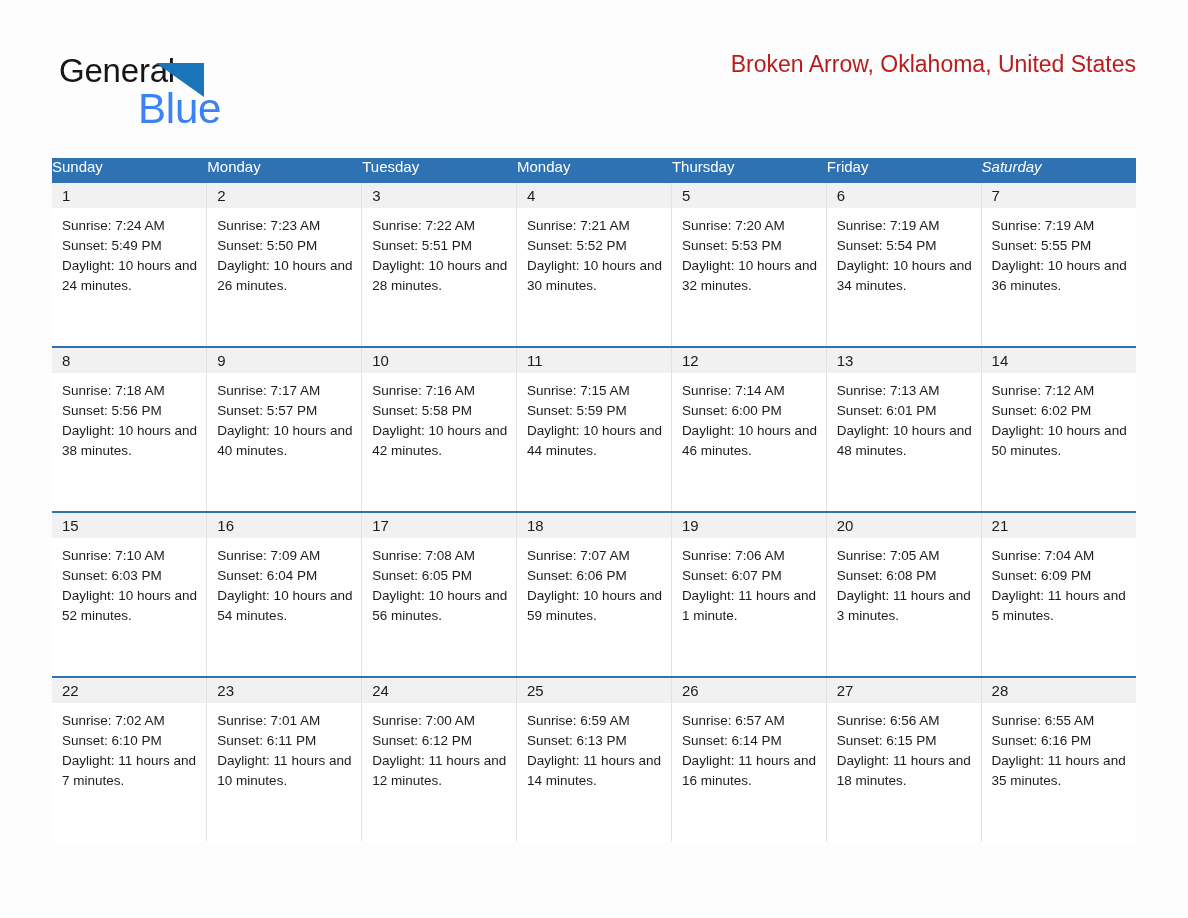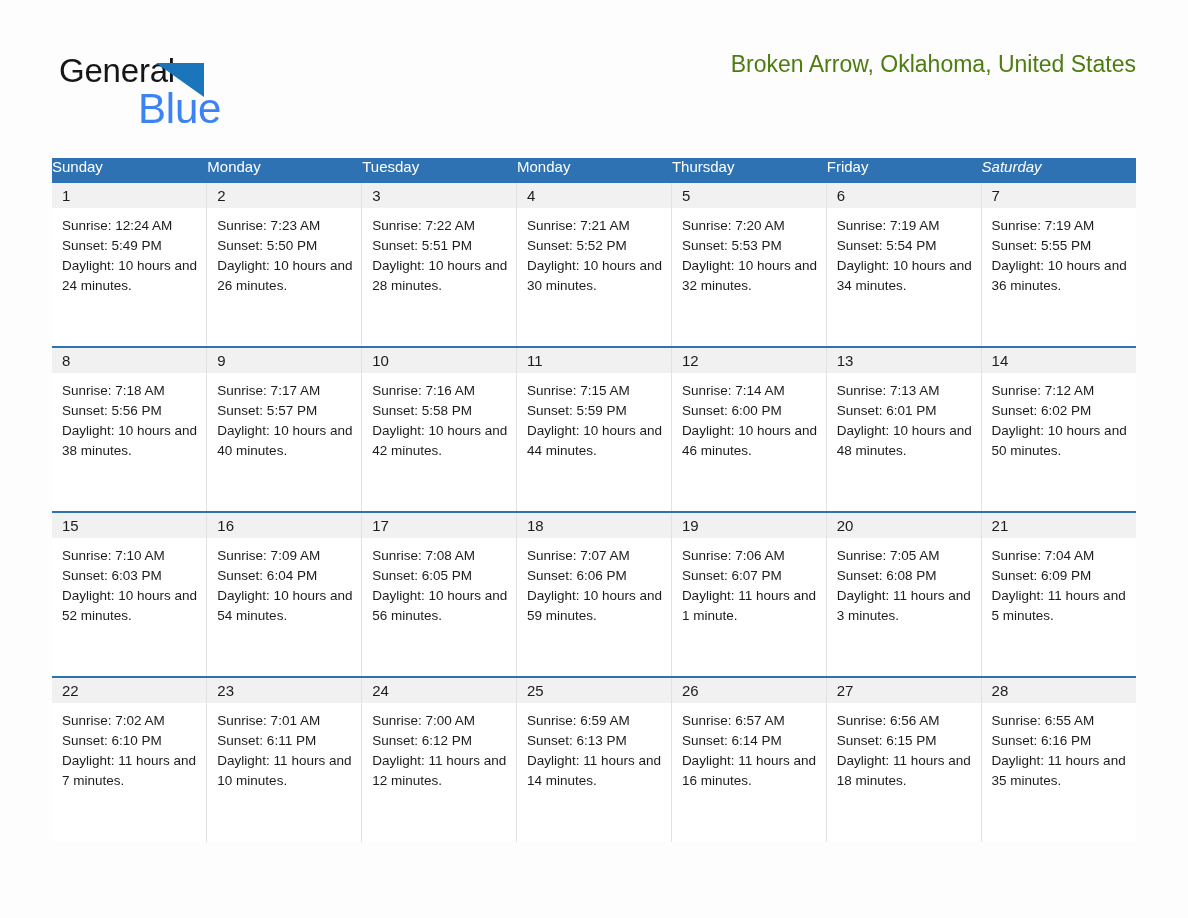--- a/index.html
+++ b/index.html
@@ -74,21 +74,21 @@
   }
   .month-title {
     font-size: 41px;
     line-height: 50px;
     color: #121212;
     white-space: nowrap;
   }
   .location-title {
     font-size: 23px;
     line-height: 32px;
-    color: #4d7c0f;
+    color: #b91c1c;
     white-space: nowrap;
     margin-top: 4px;
   }
 
   
   .calendar {
     position: absolute;
     left: 52px;
     top: 158px;
     width: 1084px;
@@ -173,21 +173,21 @@
         <th>Thursday</th>
         <th>Friday</th>
         <th>Saturday</th>
       </tr>
     </thead>
     <tbody>
         <tr>
           <td>
             <div class="daynum-band">1</div>
             <div class="cell-body">
-              <div>Sunrise: 12:24 AM</div>
+              <div>Sunrise: 7:24 AM</div>
               <div>Sunset: 5:49 PM</div>
               <div class="daylight-line">Daylight: 10 hours and 24 minutes.</div>
             </div>
           </td>
           <td>
             <div class="daynum-band">2</div>
             <div class="cell-body">
               <div>Sunrise: 7:23 AM</div>
               <div>Sunset: 5:50 PM</div>
               <div class="daylight-line">Daylight: 10 hours and 26 minutes.</div>

